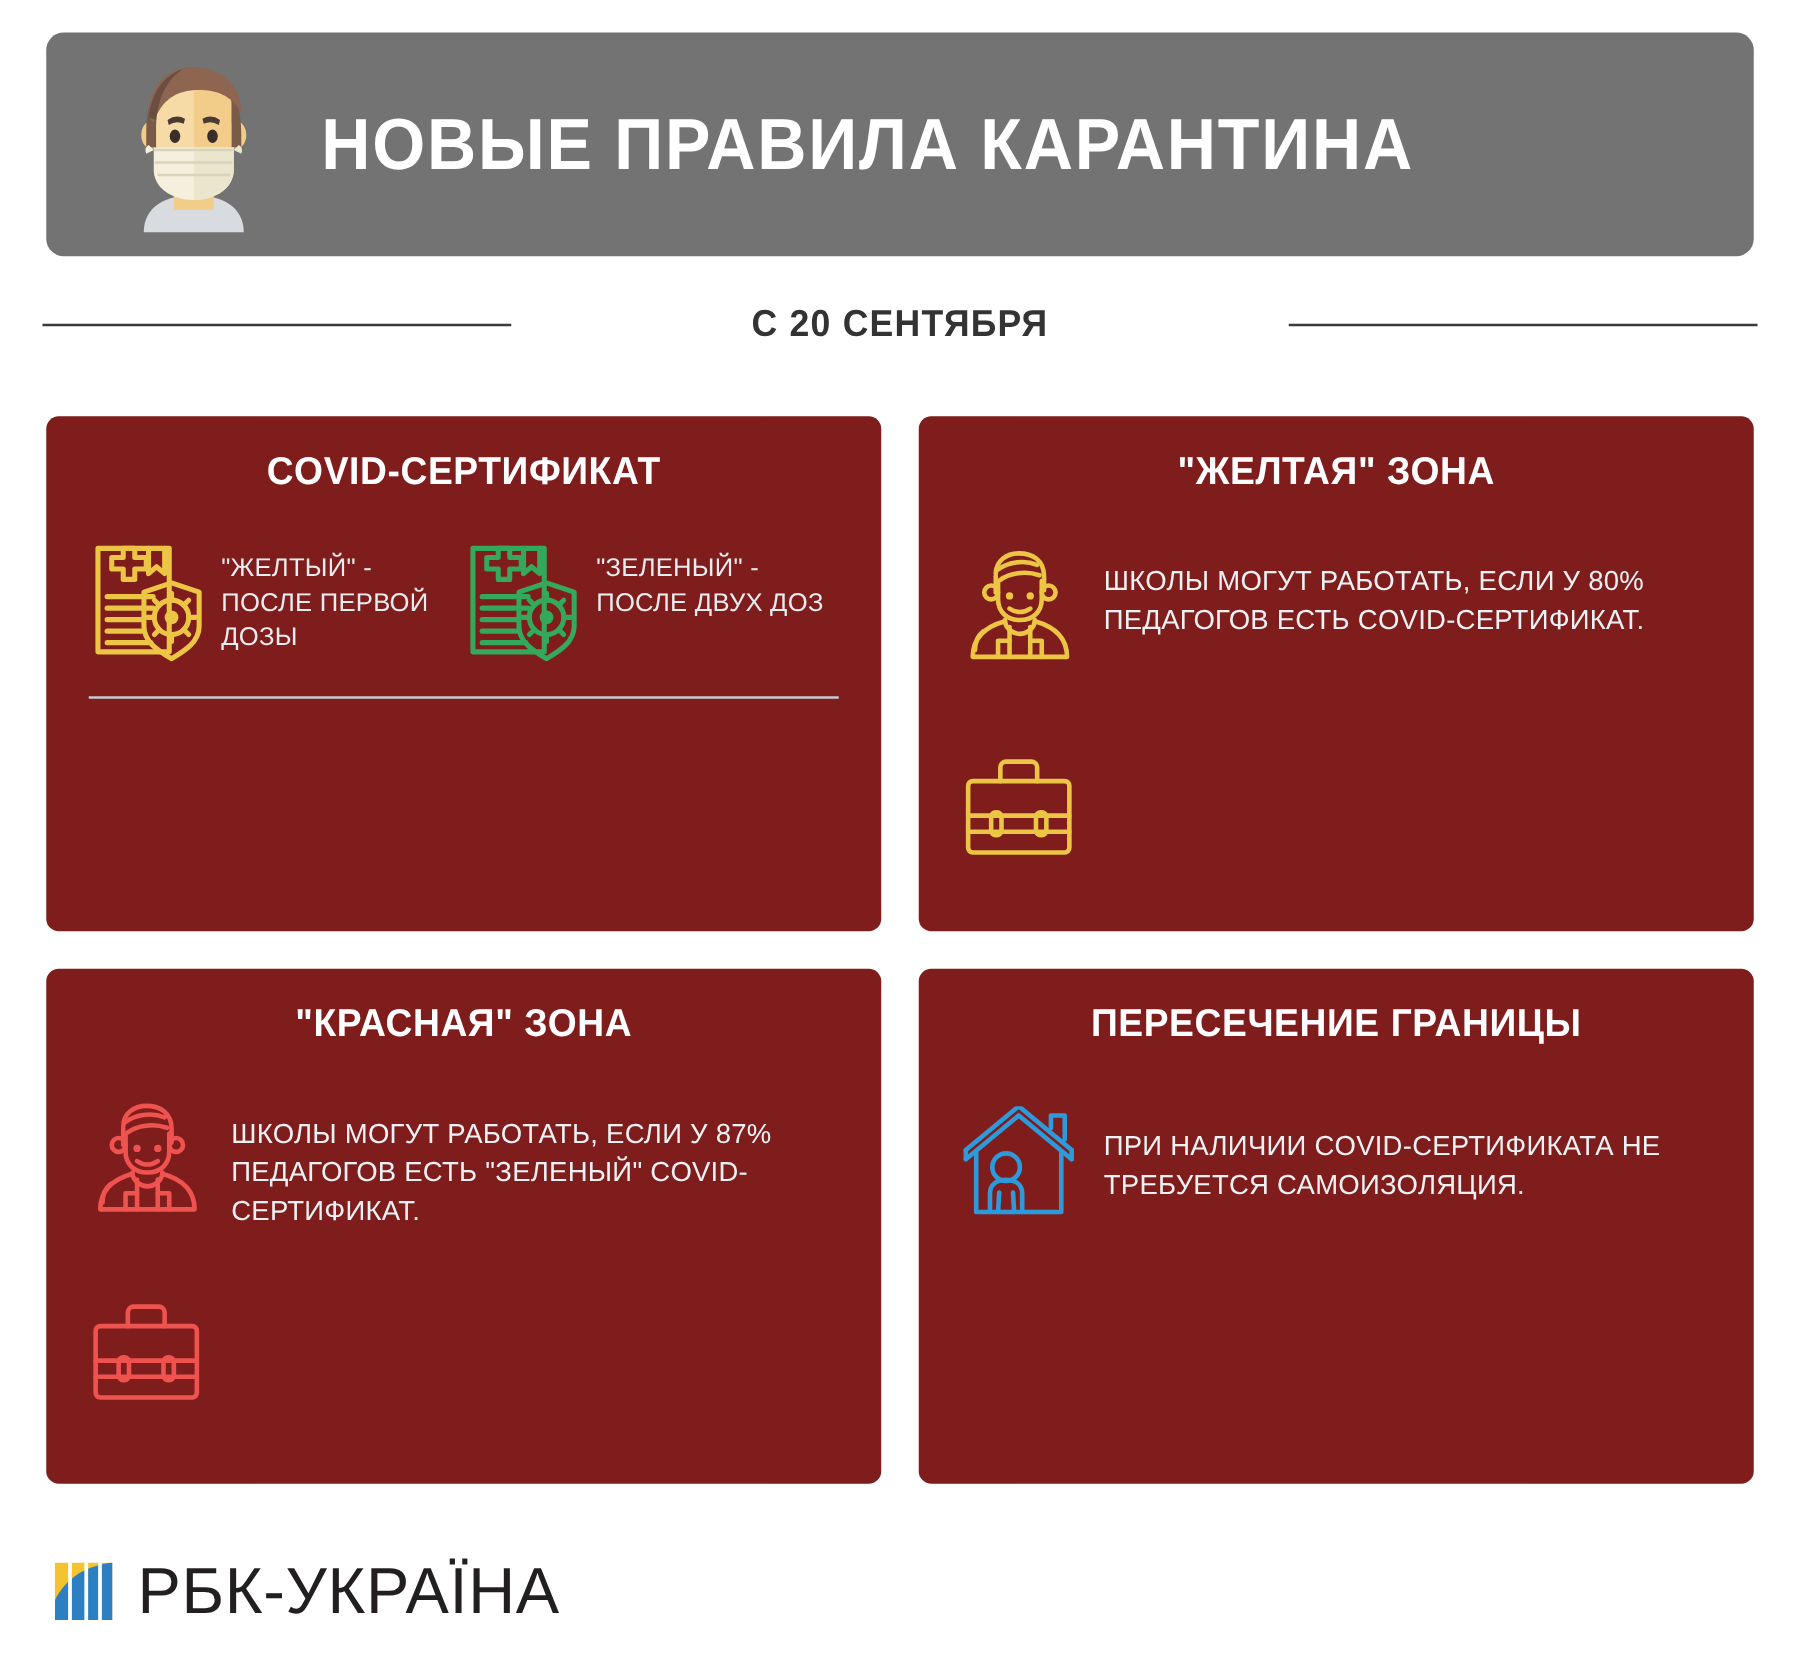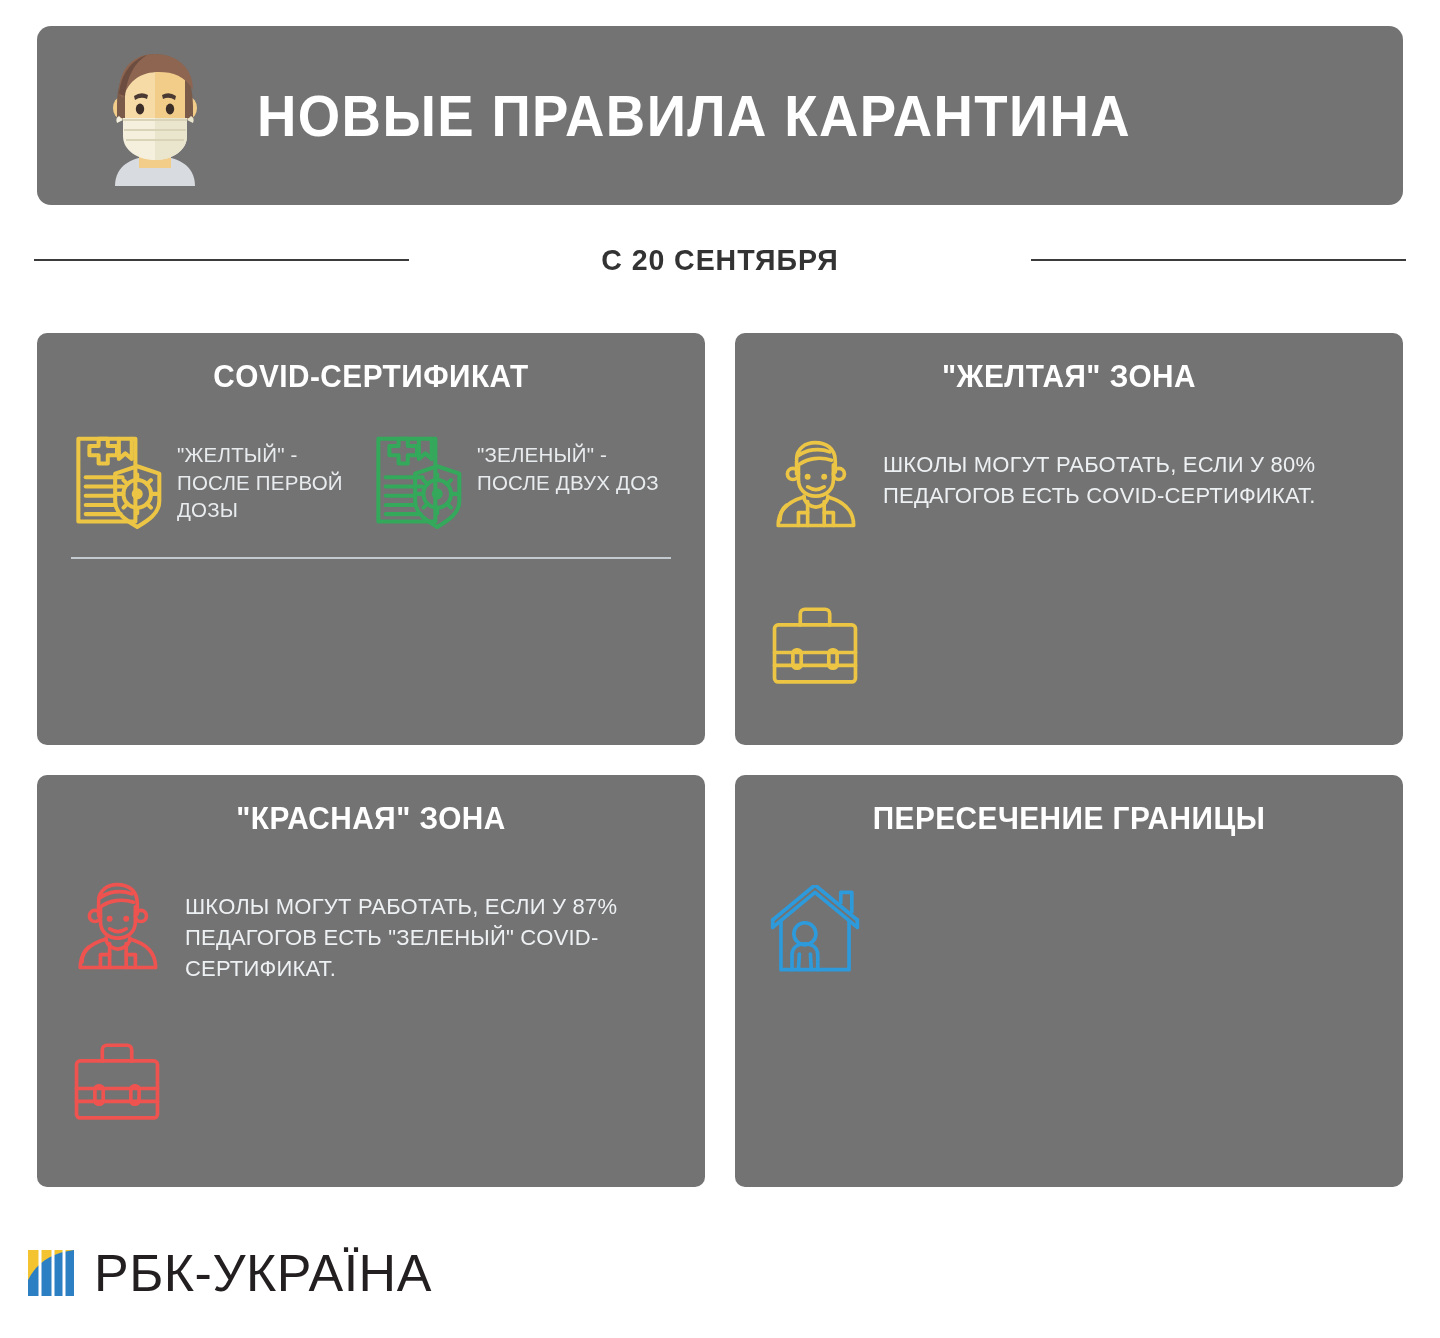--- a/index.html
+++ b/index.html
@@ -81,21 +81,21 @@
     left: 37px;
     top: 333px;
     width: 1366px;
     display: grid;
     grid-template-columns: 668px 668px;
     grid-template-rows: 412px 412px;
     column-gap: 30px;
     row-gap: 30px;
   }
   .card {
-    background: #737373;
+    background: #7f1d1d;
     border-radius: 10px;
     padding: 26px 34px 28px 34px;
     position: relative;
     overflow: hidden;
   }
   .card-title {
     color: #ffffff;
     font-size: 31px;
     font-weight: bold;
     text-align: center;
@@ -155,21 +155,21 @@
   .b1-yellow { margin-top: 44px; }
   .b2-yellow { margin-top: 70px; }
   .b-single { margin-top: 48px; }
   .pad-top-1 { padding-top: 22px; }
   .pad-top-2 { padding-top: 10px; }
   .pad-top-3 { padding-top: 16px; }
 
   
   .footer {
     position: absolute;
-    left: 28px;
+    left: 44px;
     top: 1243px;
     display: flex;
     align-items: center;
   }
   .logo-mark { width: 46px; height: 46px; display:block; }
   .logo-text {
     margin-left: 20px;
     font-size: 52px;
     color: #231f20;
     letter-spacing: 0.5px;
@@ -362,20 +362,21 @@
             <path d="M4 44 L50 6 L96 44"></path>
             <path d="M4 36 L50 -2 L96 36"></path>
             <path d="M4 36 L4 44 M96 36 L96 44"></path>
             <path d="M78 17 L78 6 h12 v21"></path>
             <path d="M13 38 L13 90 L87 90 L87 38"></path>
             <circle cx="39" cy="51" r="12"></circle>
             <path d="M25 90 L25 74 C25 66 31 62 39 62 C47 62 53 66 53 74 L53 90"></path>
             <path d="M32 90 L33 73 M46 90 L45 73"></path>
           </g>
         </svg>
+        <div class="bullet-text pad-top-3">ПРИ НАЛИЧИИ COVID-СЕРТИФИКАТА НЕ ТРЕБУЕТСЯ САМОИЗОЛЯЦИЯ.</div>
       </div>
     </div>
 
   </div>
 
   <div class="footer">
     <svg class="logo-mark" viewBox="0 0 46 46">
       <rect x="0" y="0" width="46" height="46" fill="#f4c430"></rect>
       <path d="M0 46 L0 30 C8 14 22 3 46 0 L46 46 Z" fill="#2d7fc4"></path>
       <path d="M12 0 L12 46" stroke="#ffffff" stroke-width="3"></path>

